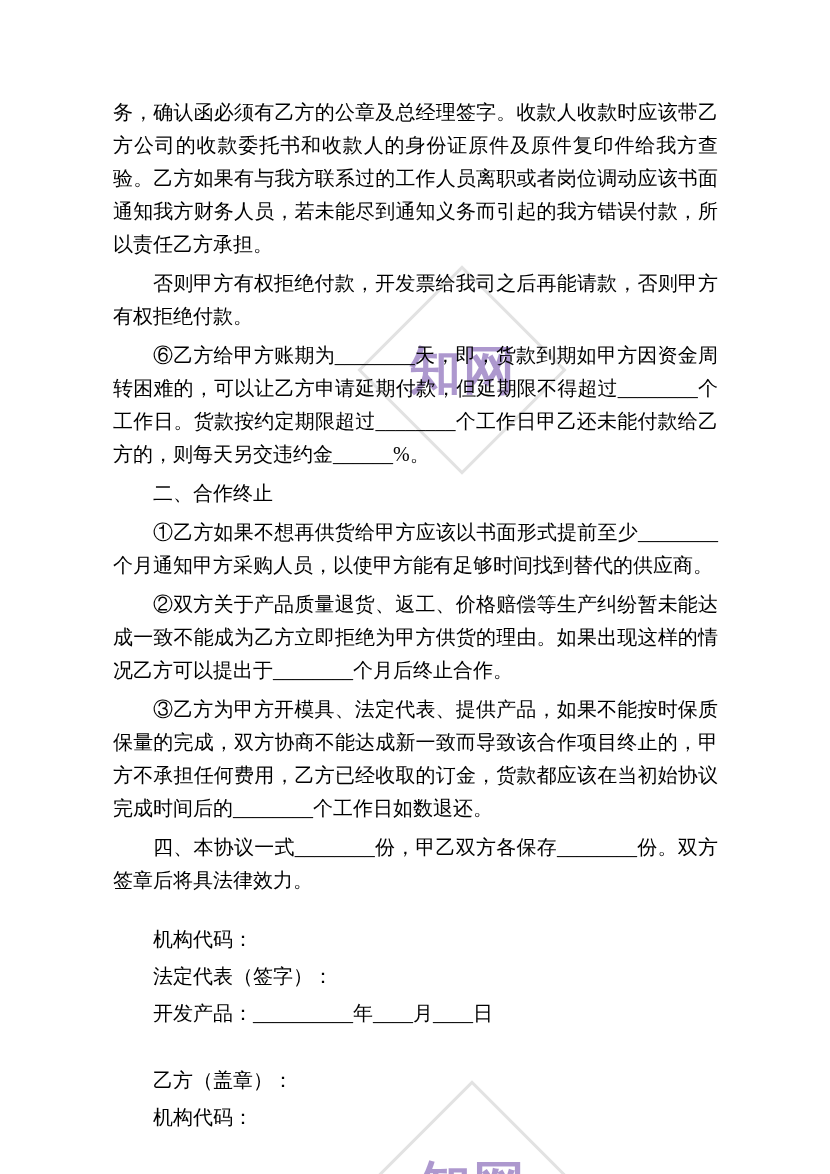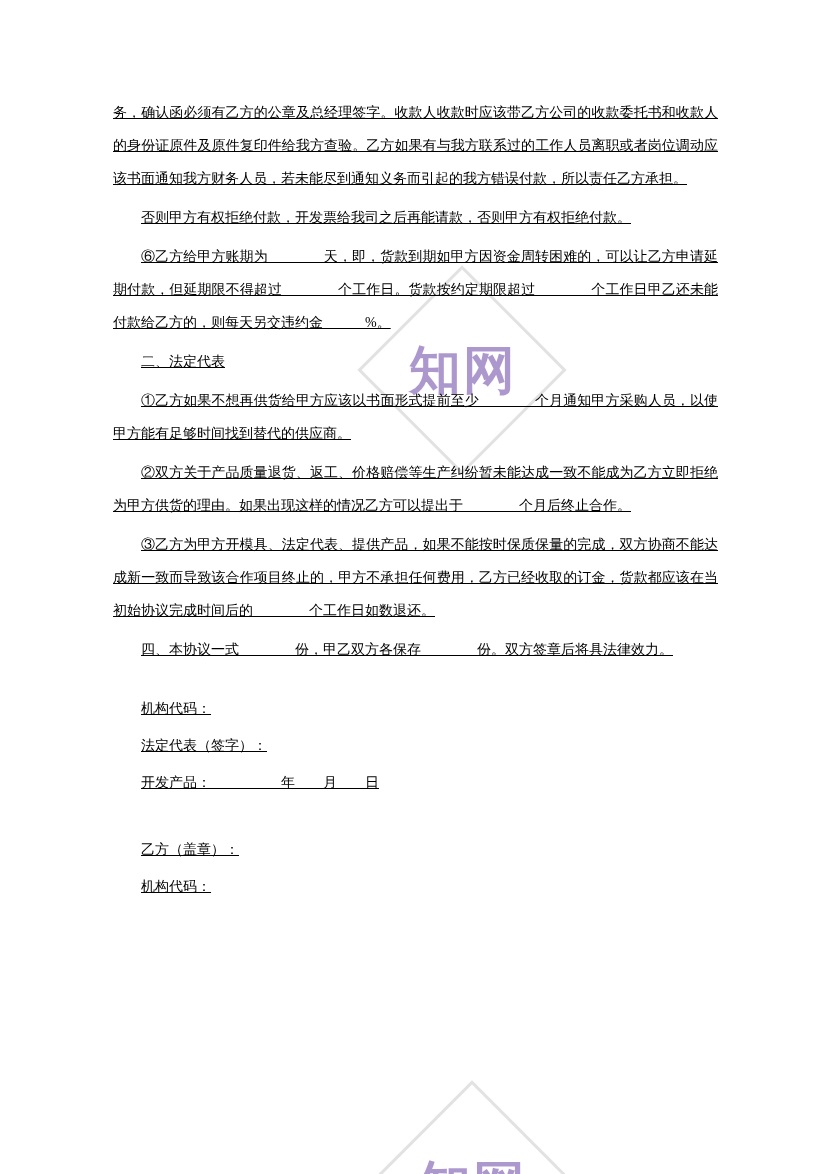--- a/index.html
+++ b/index.html
@@ -19,23 +19,22 @@
     position: relative;
     width: 830px;
     height: 1174px;
     background: #ffffff;
     overflow: hidden;
   }
   .content {
     position: relative;
     z-index: 2;
     padding: 96px 112px 0 113px;
-    font-size: 14px;
+    font-size: 20px;
     line-height: 33px;
-    text-decoration: underline;
   }
   .par {
     margin: 0 0 6px 0;
     text-indent: 2em;
     text-align: justify;
   }
   .no-indent {
     text-indent: 0;
   }
   .sig-block {
@@ -105,21 +104,21 @@
   </div>
 
   <div class="content">
 
     <p class="par no-indent">务，确认函必须有乙方的公章及总经理签字。收款人收款时应该带乙方公司的收款委托书和收款人的身份证原件及原件复印件给我方查验。乙方如果有与我方联系过的工作人员离职或者岗位调动应该书面通知我方财务人员，若未能尽到通知义务而引起的我方错误付款，所以责任乙方承担。</p>
 
     <p class="par">否则甲方有权拒绝付款，开发票给我司之后再能请款，否则甲方有权拒绝付款。</p>
 
     <p class="par">⑥乙方给甲方账期为________天，即，货款到期如甲方因资金周转困难的，可以让乙方申请延期付款，但延期限不得超过________个工作日。货款按约定期限超过________个工作日甲乙还未能付款给乙方的，则每天另交违约金______%。</p>
 
-    <p class="par">二、法定代表</p>
+    <p class="par">二、合作终止</p>
 
     <p class="par">①乙方如果不想再供货给甲方应该以书面形式提前至少________个月通知甲方采购人员，以使甲方能有足够时间找到替代的供应商。</p>
 
     <p class="par">②双方关于产品质量退货、返工、价格赔偿等生产纠纷暂未能达成一致不能成为乙方立即拒绝为甲方供货的理由。如果出现这样的情况乙方可以提出于________个月后终止合作。</p>
 
     <p class="par">③乙方为甲方开模具、法定代表、提供产品，如果不能按时保质保量的完成，双方协商不能达成新一致而导致该合作项目终止的，甲方不承担任何费用，乙方已经收取的订金，货款都应该在当初始协议完成时间后的________个工作日如数退还。</p>
 
 
     <p class="par">四、本协议一式________份，甲乙双方各保存________份。双方签章后将具法律效力。</p>
 

